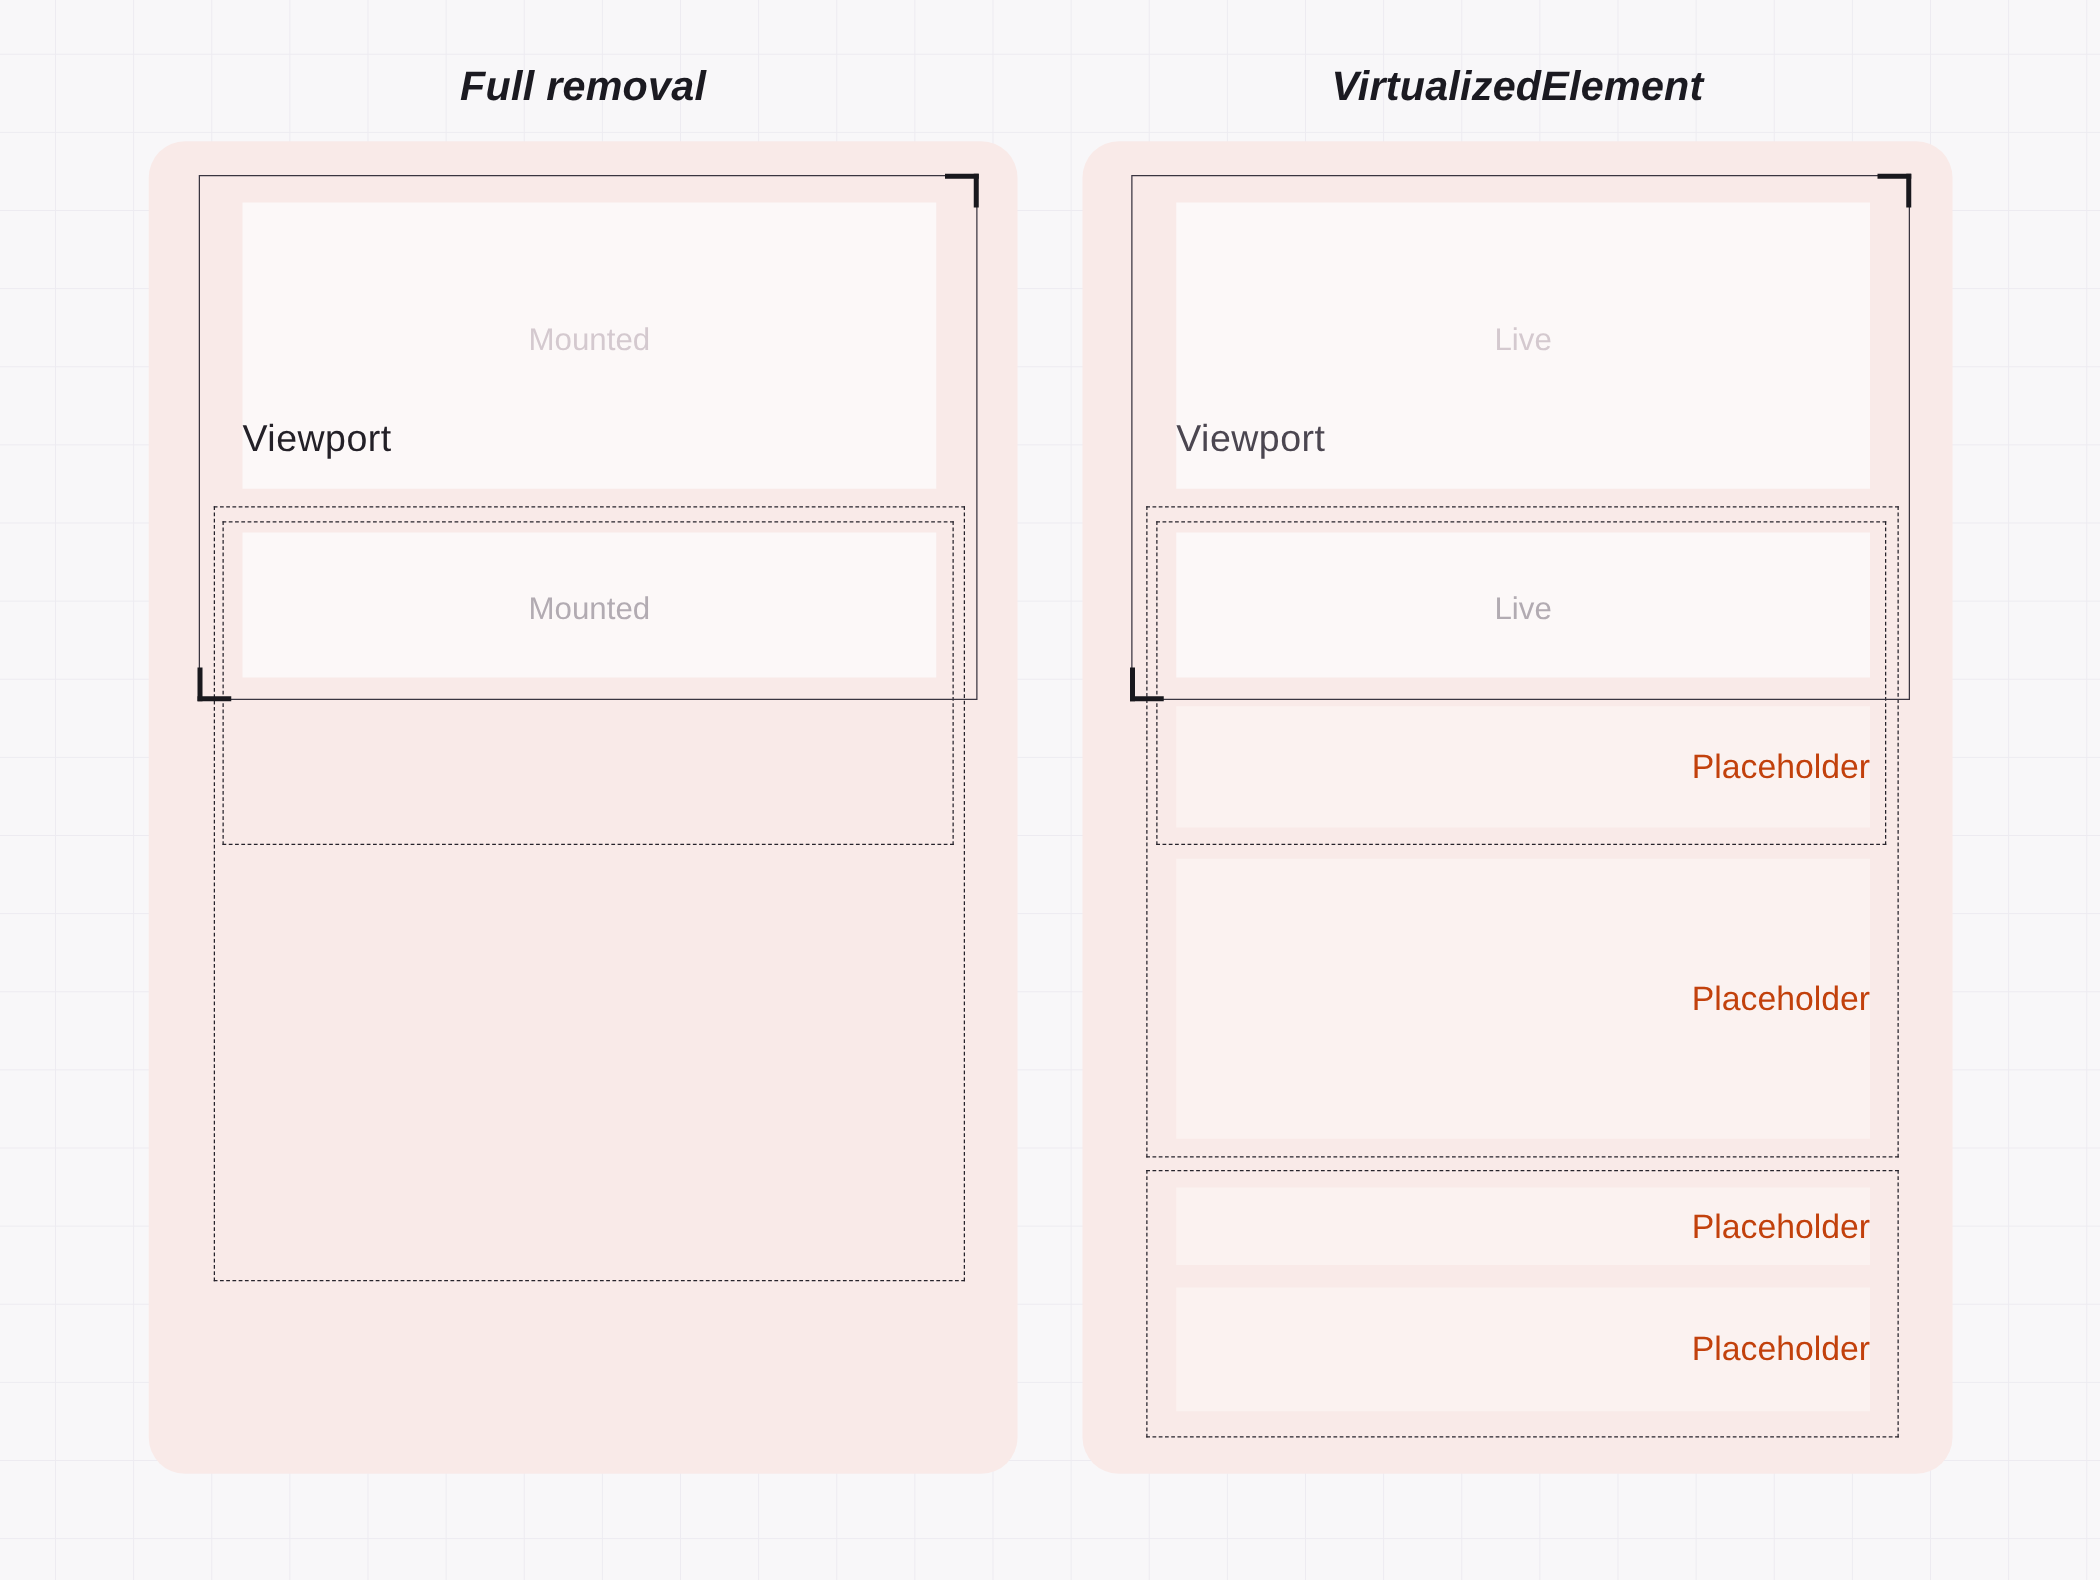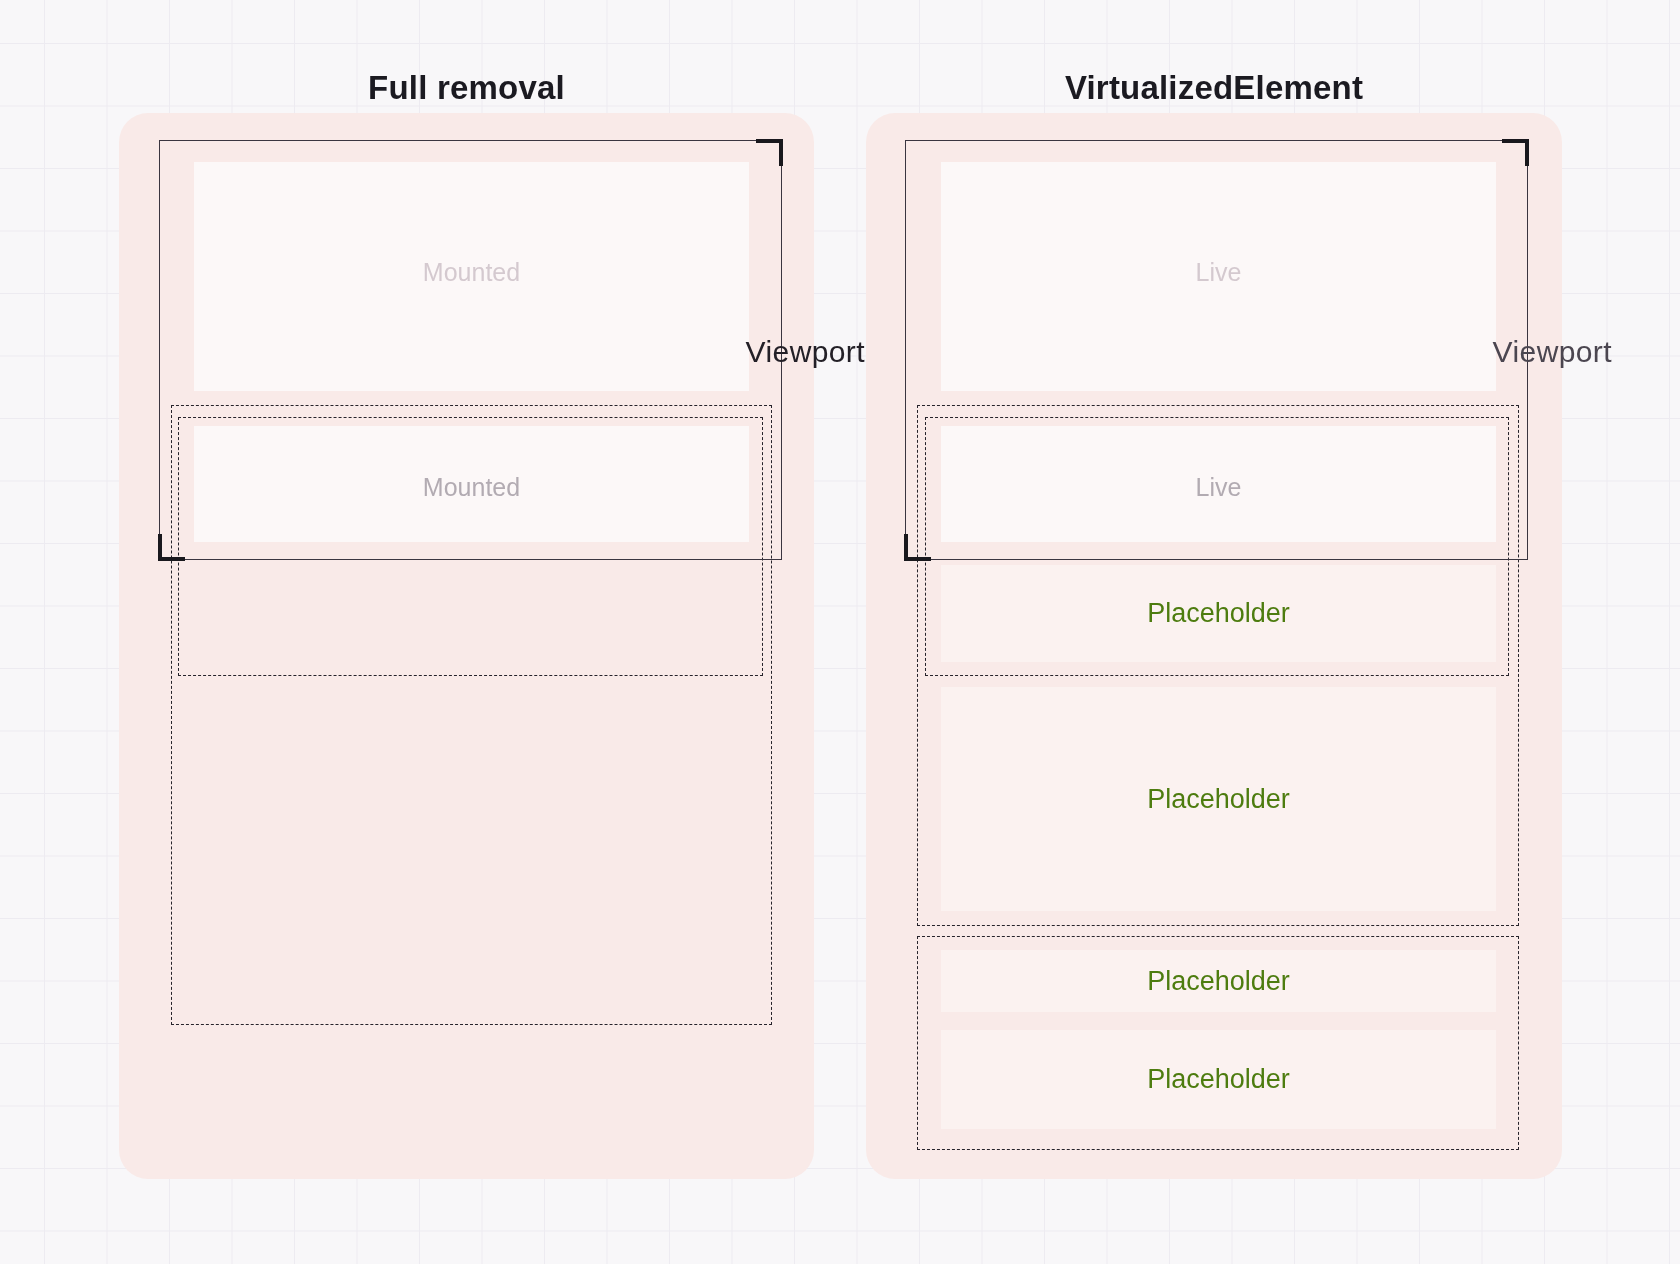--- a/index.html
+++ b/index.html
@@ -7,23 +7,24 @@
     width:1680px;height:1264px;position:relative;overflow:hidden;
     font-family:"Liberation Sans","DejaVu Sans",sans-serif;
     background-color:var(--bg,#f8f7f9);
     background-image:
       linear-gradient(to right, var(--grid,#edebf1) 1px, transparent 1px),
       linear-gradient(to bottom, var(--grid,#edebf1) 1px, transparent 1px);
     background-size:62.5px 62.5px;
     background-position:44px 43px;
   }
   .panel-title{
-    position:absolute;top:66px;height:44px;line-height:44px;
+    position:absolute;top:47px;height:44px;line-height:44px;
     text-align:center;font-size:33px;font-weight:700;letter-spacing:.2px;
     color:#1b1a21;
+    font-style:italic;
   }
   #title-left{left:119px;width:695px;}
   #title-right{left:866px;width:696px;text-align:center;}
   .panel{
     position:absolute;top:113px;width:695px;height:1066px;
     background:var(--pink,#f9eae8);
     border-radius:29px;
   }
   #panel-left{left:119px;}
   #panel-right{left:866px;width:696px;}
@@ -59,30 +60,30 @@
   .dashed.bottom-right{left:51px;top:823px;width:600px;height:212px;}
   .label{
     position:absolute;left:75px;width:555px;text-align:center;
     line-height:30px;height:30px;font-size:25px;font-weight:400;
   }
   .label.faded{color:var(--faded,#d4c9cf);}
   .label.muted{color:var(--muted,#b2abb2);}
   .label.item1-label{top:144px;}
   .label.item2-label{top:359px;}
   .viewport-label{
-    position:absolute;left:75px;width:671px;text-align:right;
+    position:absolute;left:75px;width:671px;text-align:left;
     top:221px;height:36px;line-height:36px;
     font-size:30px;font-weight:500;letter-spacing:.4px;
     color:#232027;
   }
   #panel-right .viewport-label{color:#4b4650;}
   .ph-label{
-    position:absolute;left:75px;width:555px;text-align:center;
+    position:absolute;left:75px;width:555px;text-align:right;
     height:32px;line-height:32px;font-size:27px;font-weight:400;
-    color:#4d7c0f;
+    color:#c2410c;
   }
   #ph-label-1{top:484px;}
   #ph-label-2{top:670px;}
   #ph-label-3{top:852px;}
   #ph-label-4{top:950px;}
 </style>
 </head>
 <body style="--bg: #f8f7f9; --grid: #edebf1; --pink: #f9eae8; --card: #fcf8f8; --band: #fbf2f0; --faded: #d4c9cf; --muted: #b2abb2;">
 
 <div class="panel-title" id="title-left">Full removal</div>

